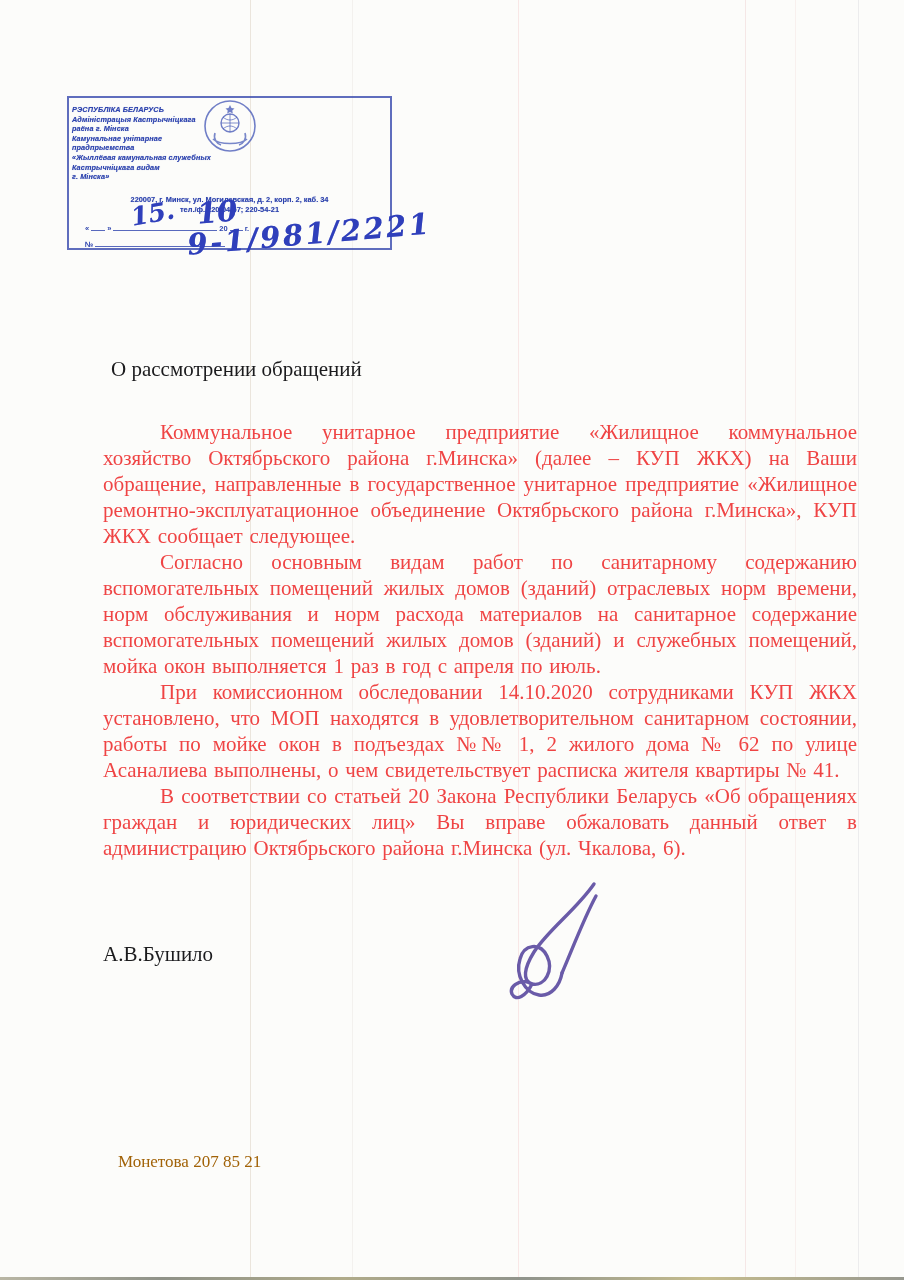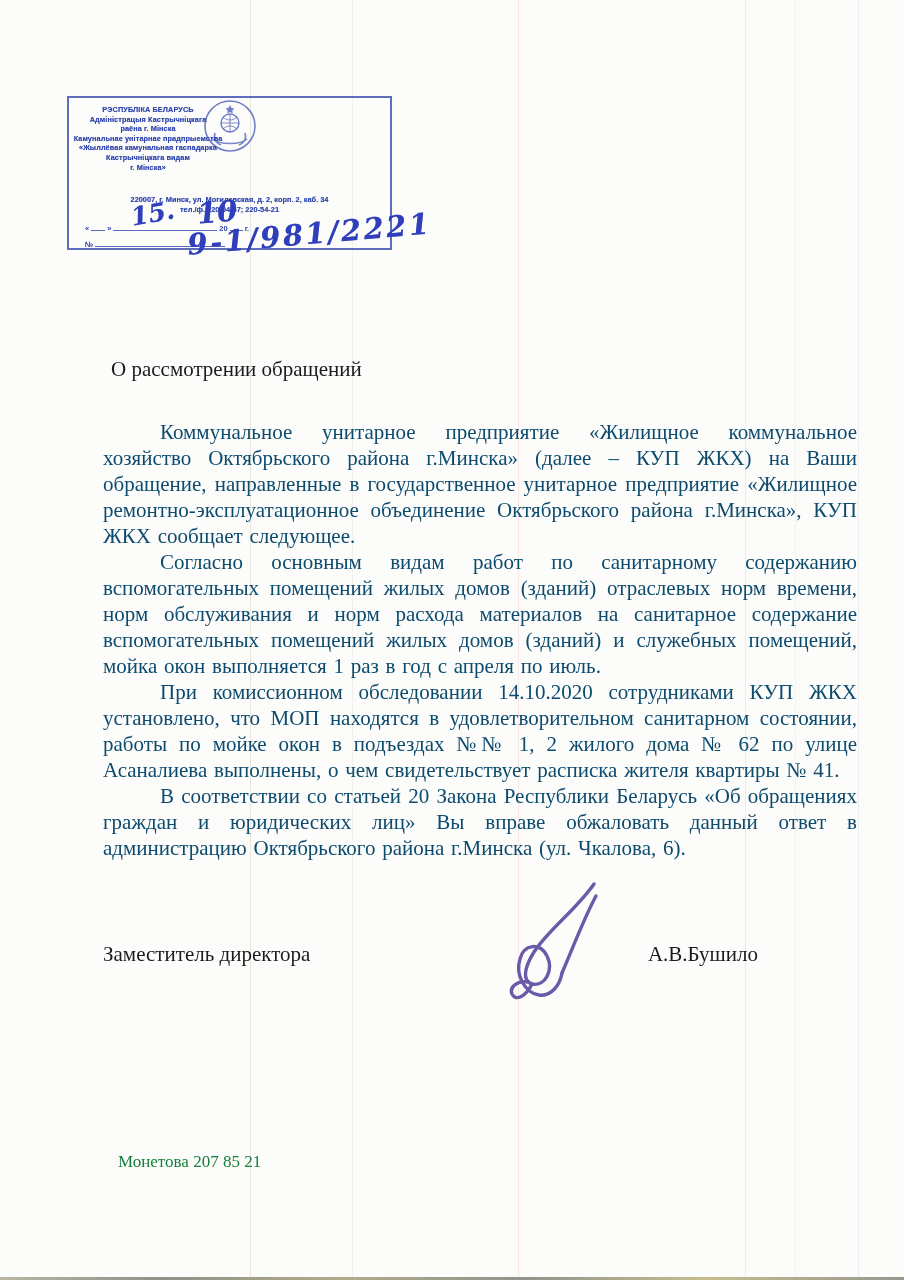--- a/index.html
+++ b/index.html
@@ -21,21 +21,21 @@
     background:linear-gradient(90deg,#b9b6a4,#8f9288 18%,#b0ab8a 38%,#90948c 58%,#c6bd8e 78%,#97988f);
   }
   
   .stamp{
     position:absolute;left:67px;top:96px;width:321px;height:150px;
     border:2px solid rgba(43,62,168,.75);
     color:#2e44ae;
     font-family:"Liberation Sans","DejaVu Sans",sans-serif;
     filter:blur(.2px);
   }
-  .stamp .col{position:absolute;top:7px;width:152px;text-align:center;}
+  .stamp .col{position:absolute;top:7px;width:152px;font-style:italic;}
   .stamp .col.left{left:3px;}
   .stamp .col.right{left:163px;color:rgba(46,68,174,.82);}
   .s-line{font-size:7.3px;line-height:9.6px;font-weight:bold;letter-spacing:.1px;
           text-shadow:0 0 .7px rgba(46,68,174,.55);}
   .emblem{position:absolute;left:134px;top:1px;opacity:.85;}
   .addr{position:absolute;left:0;top:97px;width:100%;text-align:center;}
   .addr div{font-size:7.4px;line-height:9.5px;font-weight:bold;
             text-shadow:0 0 .7px rgba(46,68,174,.5);}
   .form-line{position:absolute;font-size:7.5px;font-weight:bold;white-space:nowrap;}
   .form-date{left:16px;top:125px;}
@@ -51,52 +51,52 @@
     text-shadow:0 0 .6px rgba(47,63,187,.5);
   }
   .hw-day{left:62px;top:101px;font-size:25px;transform:rotate(-10deg);}
   .hw-month{left:128px;top:97px;font-size:29px;transform:rotate(-5deg);}
   .hw-number{left:118px;top:119px;font-size:29px;letter-spacing:2.5px;transform:rotate(-5deg);}
   
   .body-block{position:absolute;left:103px;top:356px;width:754px;}
   .subject{font-size:21px;line-height:26px;margin:0 6px 37px 8px;}
   .para{
     margin:0;font-size:21px;line-height:26px;text-align:justify;
-    text-indent:57px;word-spacing:1.5px;color:#0c4a6e;
+    text-indent:57px;word-spacing:1.5px;color:#ef4444;
   }
   
   .sig-row{
     position:absolute;left:103px;top:941px;width:655px;
     display:flex;justify-content:space-between;
     font-size:21px;line-height:26px;
   }
   .signature-svg{position:absolute;left:488px;top:878px;}
   
-  .footer{position:absolute;left:118px;top:1152px;font-size:17px;color:#15803d;}
+  .footer{position:absolute;left:118px;top:1152px;font-size:17px;color:#a16207;}
 </style>
 </head>
 <body>
 
 <div class="page">
 
   <div class="scan-line sl-1"></div>
   <div class="scan-line sl-2"></div>
   <div class="scan-line sl-3"></div>
   <div class="scan-line sl-4"></div>
   <div class="scan-line sl-5"></div>
   <div class="scan-line sl-6"></div>
   <div class="scan-bottom"></div>
 
   <div class="stamp">
     <div class="col left">
       <div class="s-line">РЭСПУБЛІКА БЕЛАРУСЬ</div>
       <div class="s-line">Адміністрацыя Кастрычніцкага</div>
       <div class="s-line">раёна г. Мінска</div>
       <div class="s-line">Камунальнае унітарнае прадпрыемства</div>
-      <div class="s-line">«Жыллёвая камунальная гаспадарка</div>
+      <div class="s-line">«Жыллёвая камунальная служебных</div>
       <div class="s-line">Кастрычніцкага видам</div>
       <div class="s-line">г. Мінска»</div>
     </div>
 
     <svg class="emblem" width="54" height="54" viewBox="0 0 54 54">
       <circle cx="27" cy="27" r="25" fill="none" stroke="#2e44ae" stroke-width="1.6" opacity=".8"></circle>
       <circle cx="27" cy="24" r="9" fill="none" stroke="#2e44ae" stroke-width="1.4" opacity=".8"></circle>
       <path d="M18 24 H36 M27 15 V33 M20 18 C24 22 30 22 34 18 M20 30 C24 26 30 26 34 30" stroke="#2e44ae" stroke-width="1" fill="none" opacity=".7"></path>
       <path d="M10 40 C16 46 38 46 44 40 M12 34 C10 40 14 45 18 46 M42 34 C44 40 40 45 36 46" stroke="#2e44ae" stroke-width="1.6" fill="none" opacity=".75"></path>
       <path d="M27 6 l1.5 3 3 .4 -2.2 2.1 .5 3 -2.8 -1.5 -2.8 1.5 .5 -3 -2.2 -2.1 3 -.4 z" fill="#2e44ae" opacity=".8"></path>
@@ -122,21 +122,20 @@
 
   <div class="body-block">
     <div class="subject">О рассмотрении обращений</div>
     <p class="para">Коммунальное унитарное предприятие «Жилищное коммунальное хозяйство Октябрьского района г.Минска» (далее – КУП ЖКХ) на Ваши обращение, направленные в государственное унитарное предприятие «Жилищное ремонтно-эксплуатационное объединение Октябрьского района г.Минска», КУП ЖКХ сообщает следующее.</p>
     <p class="para">Согласно основным видам работ по санитарному содержанию вспомогательных помещений жилых домов (зданий) отраслевых норм времени, норм обслуживания и норм расхода материалов на санитарное содержание вспомогательных помещений жилых домов (зданий) и служебных помещений, мойка окон выполняется 1 раз в год с апреля по июль.</p>
     <p class="para">При комиссионном обследовании 14.10.2020 сотрудниками КУП ЖКХ установлено, что МОП находятся в удовлетворительном санитарном состоянии, работы по мойке окон в подъездах №№ 1, 2 жилого дома № 62 по улице Асаналиева выполнены, о чем свидетельствует расписка жителя квартиры № 41.</p>
     <p class="para">В соответствии со статьей 20 Закона Республики Беларусь «Об обращениях граждан и юридических лиц» Вы вправе обжаловать данный ответ в администрацию Октябрьского района г.Минска (ул. Чкалова, 6).</p>
   </div>
 
   <div class="sig-row">
-    <span>Заместитель директора</span>
     <span>А.В.Бушило</span>
   </div>
 
   <svg class="signature-svg" width="112" height="128" viewBox="0 0 112 128">
     <g fill="none" stroke="#5b4aa0" stroke-width="3.4" stroke-linecap="round" opacity=".9">
       <path d="M106 6 C 88 32 60 52 46 74 C 36 90 34 103 44 106 C 57 109 66 92 59 78 C 52 64 36 66 32 81 C 27 97 37 115 51 117 C 63 119 72 107 74 95"></path>
       <path d="M44 106 C 38 118 28 124 24 116 C 21 109 30 102 40 104"></path>
       <path d="M74 95 C 84 72 96 40 108 18"></path>
     </g>
   </svg>

